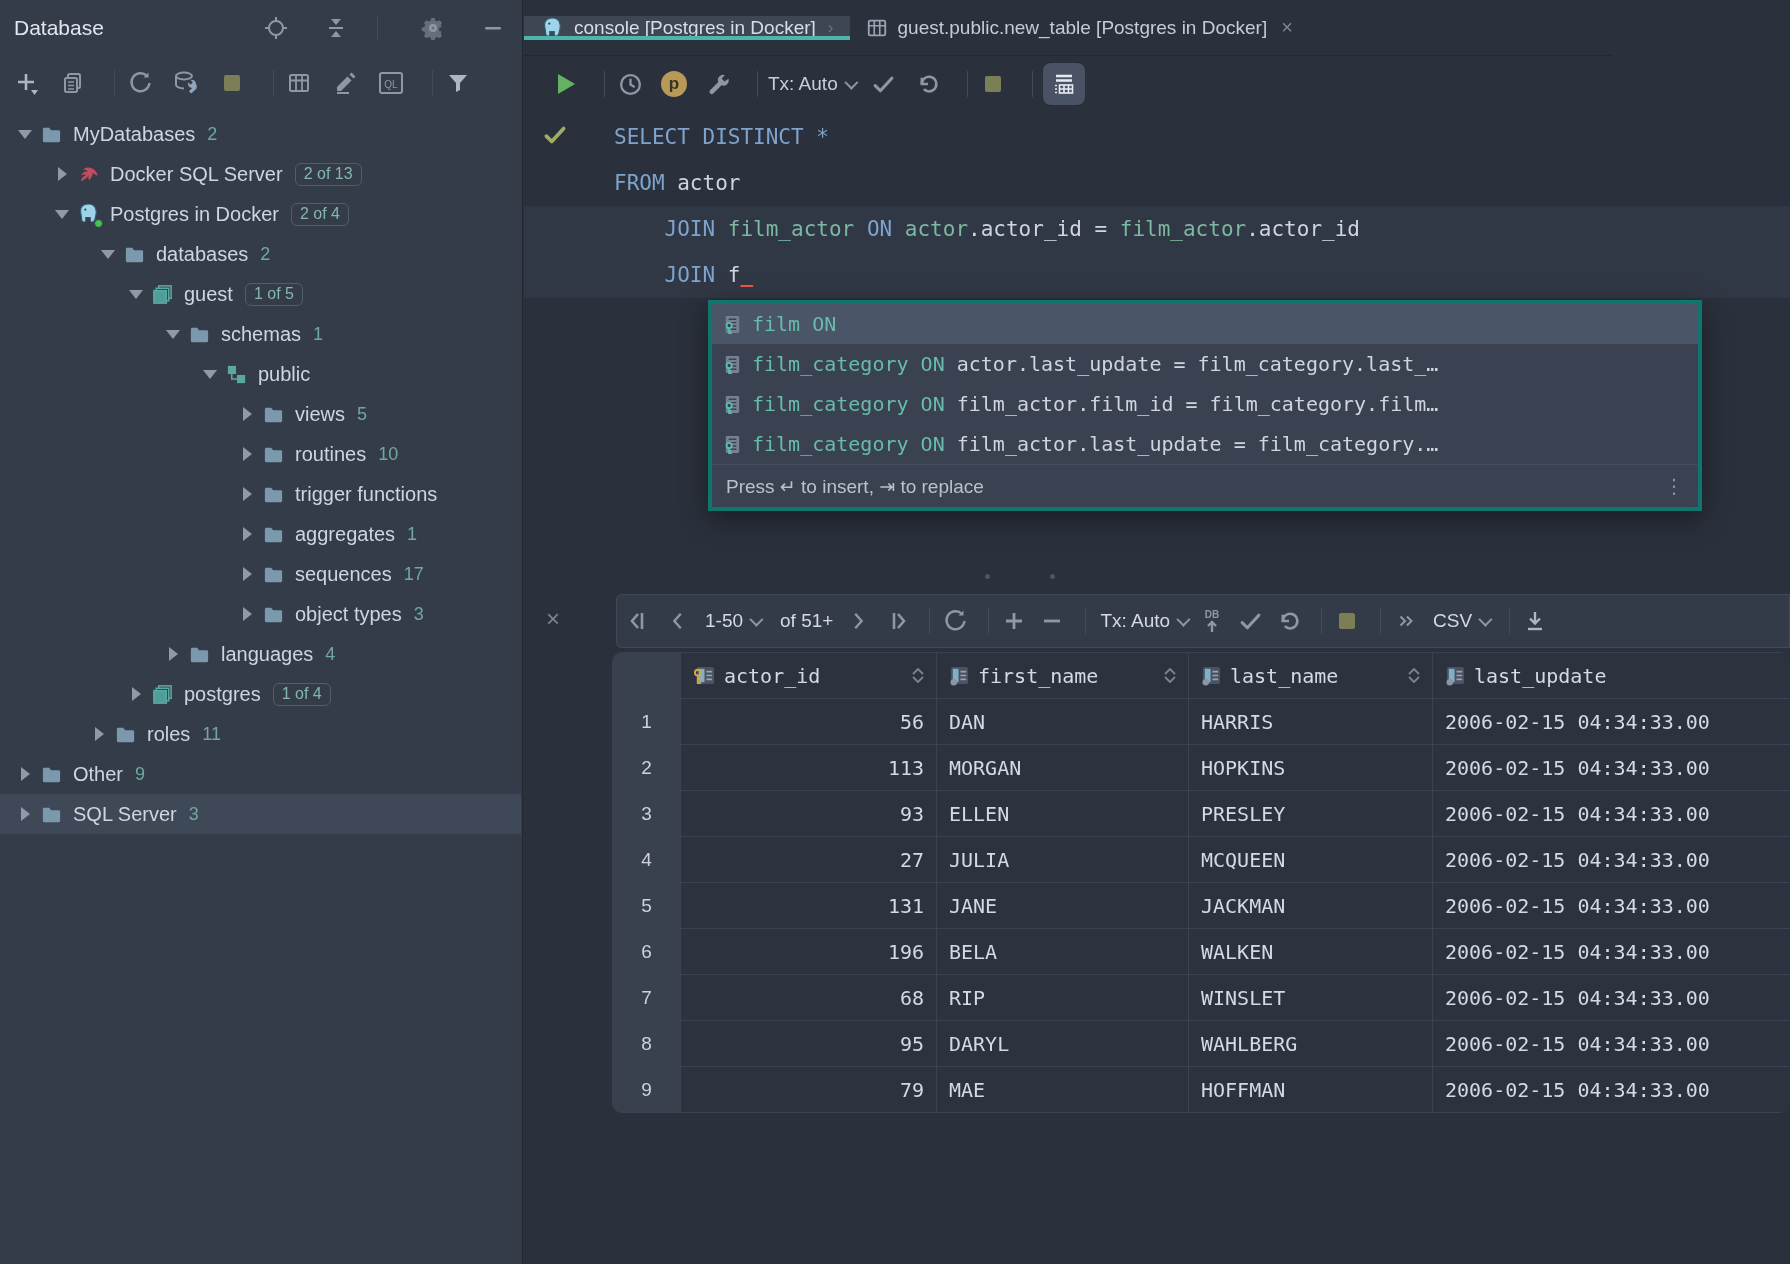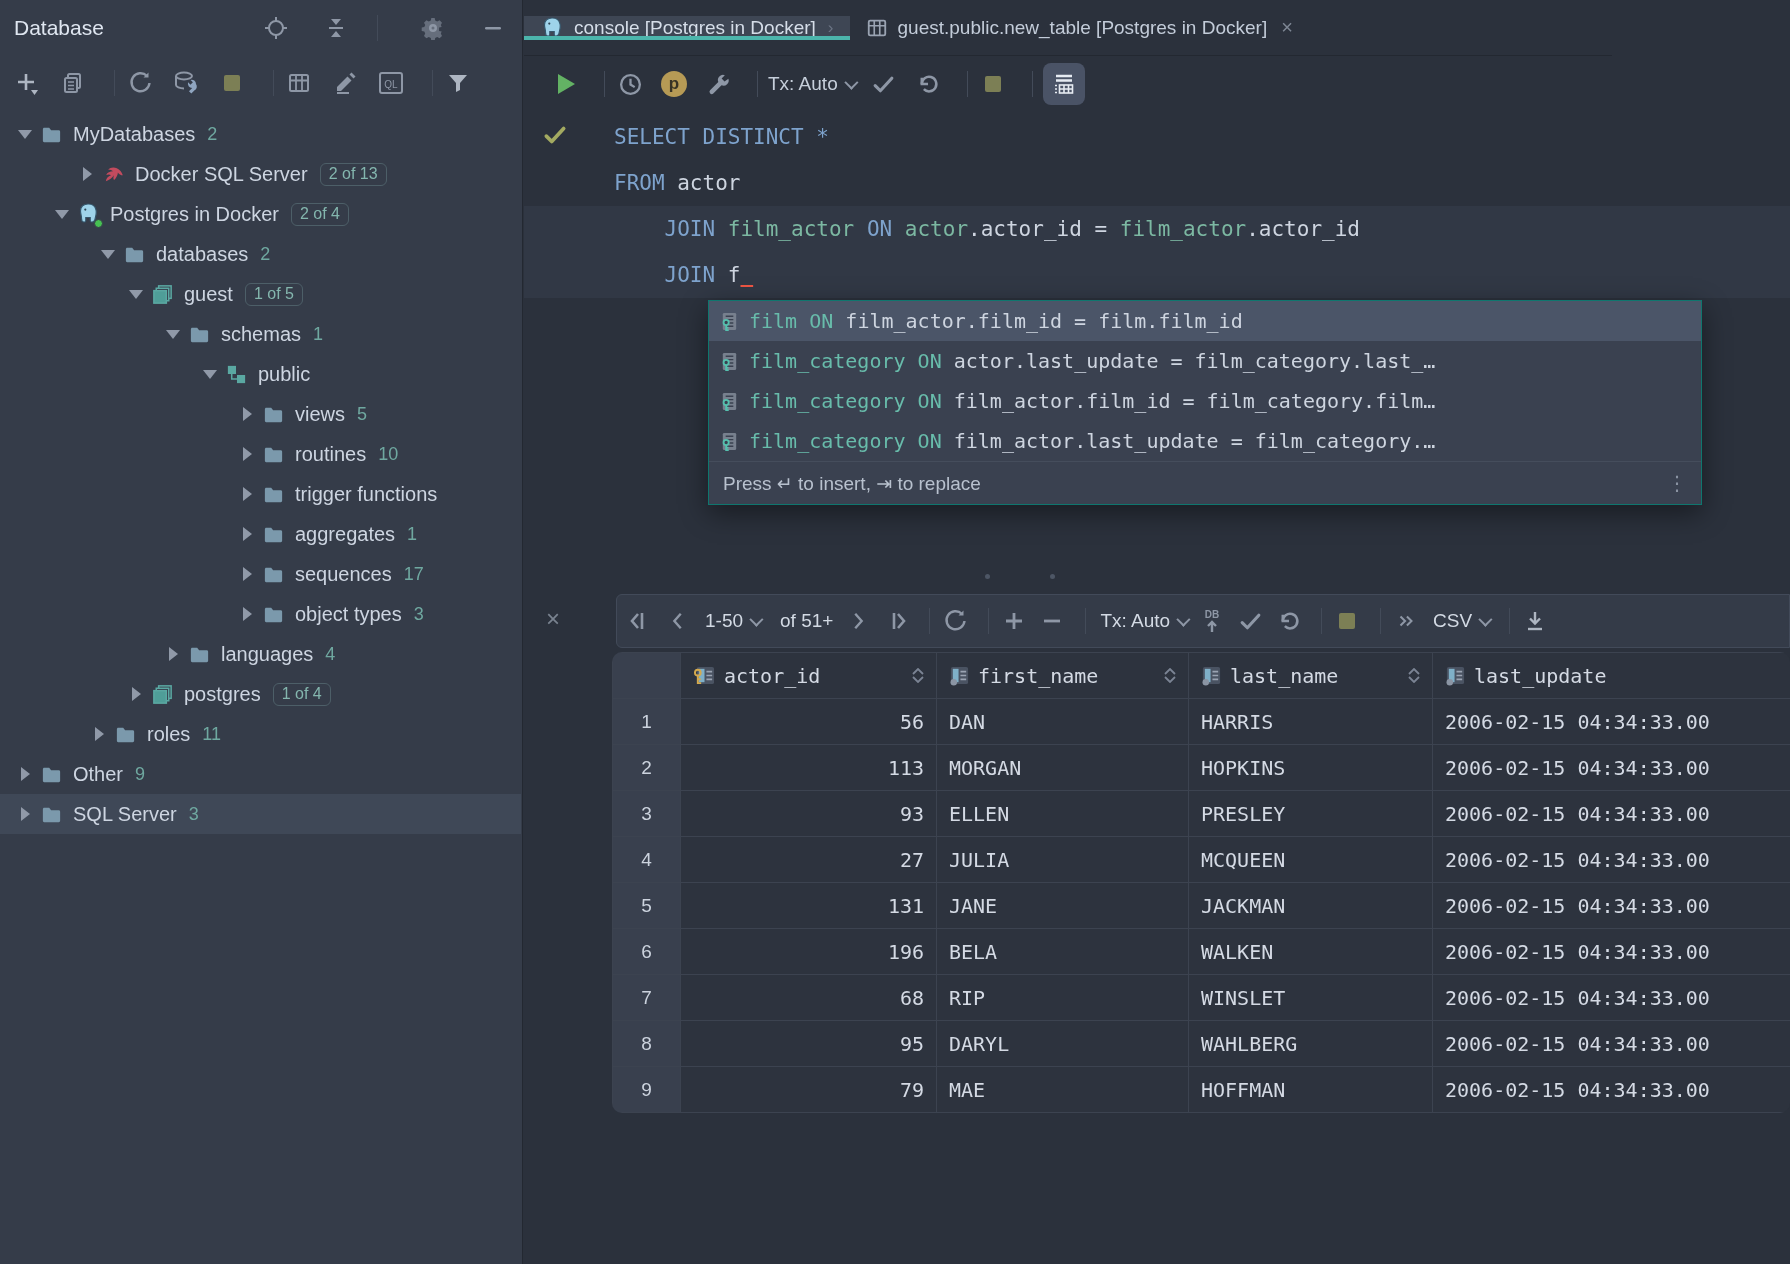--- a/index.html
+++ b/index.html
@@ -57,21 +57,21 @@
   
   .editor { position:absolute; left:524px; top:112px; width:1266px; height:470px; }
   .code-line { position:absolute; left:0; width:1266px; height:46px; line-height:46px;
                font-family:"DejaVu Sans Mono",monospace; font-size:21px; white-space:pre; padding-left:90px; }
   .code-line.hl { background:#313845; }
   .c-kw { color:#7ea3cd; } .c-id { color:#7cb8a2; } .c-tx { color:#ced5e0; } .c-cur { color:#ef5644; font-weight:bold; }
   .gutter-check { position:absolute; left:18px; top:10px; }
 
   
   .popup { position:absolute; left:708px; top:300px; width:994px; background:#3a4150;
-           border:1px solid #0f766e; box-shadow:0 8px 26px rgba(0,0,0,.45); z-index:30; }
+           border:4px solid #0f766e; box-shadow:0 8px 26px rgba(0,0,0,.45); z-index:30; }
   .popup-item { height:40px; display:flex; align-items:center; padding:0 10px;
                 font-family:"DejaVu Sans Mono",monospace; font-size:20px; color:#ced5e0; white-space:pre; }
   .popup-item.selected { background:#4b5568; }
   .popup-item .pic { margin-right:9px; display:inline-flex; flex:0 0 auto; }
   .p-teal { color:#68bcab; }
   .popup-footer { height:43px; border-top:1px solid #454d5c; display:flex; align-items:center;
                   padding:0 14px; font-size:19px; color:#b8c1ce;
                   font-family:"Liberation Sans","DejaVu Sans",sans-serif; }
   .popup-footer .spacer { flex:1; }
   .vdots { color:#8a93a2; font-size:20px; letter-spacing:0; }
@@ -204,21 +204,21 @@
             <span class="chev-open"></span>
           </span>
     <span class="tw" style="position:relative">
             <svg width="23" height="23" viewBox="0 0 24 24">
               <path d="M3 6.5c0-.8.6-1.5 1.4-1.5h5.2l2 2.5h8c.8 0 1.4.7 1.4 1.5v9.5c0 .8-.6 1.5-1.4 1.5H4.4c-.8 0-1.4-.7-1.4-1.5z" fill="#7b99ac"></path>
             </svg>
           </span>
     <span class="t-label">MyDatabases</span>
           <span class="t-count">2</span>
         </div>
-        <div class="tree-row" style="padding-left:74px">
+        <div class="tree-row" style="padding-left:49px">
     <span class="tw">
             <span class="chev-closed"></span>
           </span>
     <span class="tw" style="position:relative">
             <svg width="23" height="23" viewBox="0 0 24 24">
               <path fill="#c24b5e" d="M4 19c3.2-1 6.4-3.2 8.5-6.3-.9 2.1-.8 4 .2 5 2-2 3.8-5 3.9-7.9 1.1 1.9 3 3 5.1 3-1-3.2-3.2-6-6.2-7.2-3-1.8-7-1-9.1 1.2 2 0 3.9.8 5 1.9-3 0-5.9 1.2-7 3.9 1.9-.9 3.9-.8 5 .1-3 1.2-5.1 3.3-5.4 6.3z"></path>
             </svg>
           </span>
     <span class="t-label">Docker SQL Server</span>
           <span class="t-badge">2 of 13</span>
@@ -522,21 +522,21 @@
   <div class="popup">
     <div id="popup-items">
         <div class="popup-item selected">
      <span class="pic"><svg width="21" height="21" viewBox="0 0 22 22">
               <rect x="4" y="2" width="14" height="18" rx="1.5" fill="#77808e"></rect>
               <path d="M7 5.5h8M7 9h8M7 12.5h8M7 16h8" stroke="#3a4150" stroke-width="1.5"></path>
               <g stroke="#55c0ae" stroke-width="1.9" fill="#3a4150">
                 <circle cx="7.5" cy="12" r="2.7"></circle>
                 <path d="M7.5 14.7V21M7.5 17.5h2.4M7.5 20h2.7" fill="none"></path>
               </g>
-            </svg></span><span class="p-teal">film</span><span class="p-teal"> ON </span><span class="">film_actor.film_id = film.film_id</span></div>
+            </svg></span><span class="p-teal">film</span><span class="p-teal"> ON </span></div>
         <div class="popup-item">
      <span class="pic"><svg width="21" height="21" viewBox="0 0 22 22">
               <rect x="4" y="2" width="14" height="18" rx="1.5" fill="#77808e"></rect>
               <path d="M7 5.5h8M7 9h8M7 12.5h8M7 16h8" stroke="#3a4150" stroke-width="1.5"></path>
               <g stroke="#55c0ae" stroke-width="1.9" fill="#3a4150">
                 <circle cx="7.5" cy="12" r="2.7"></circle>
                 <path d="M7.5 14.7V21M7.5 17.5h2.4M7.5 20h2.7" fill="none"></path>
               </g>
             </svg></span><span class="p-teal">film_category</span><span class="p-teal"> ON </span><span class="">actor.last_update = film_category.last_…</span></div>
         <div class="popup-item">

